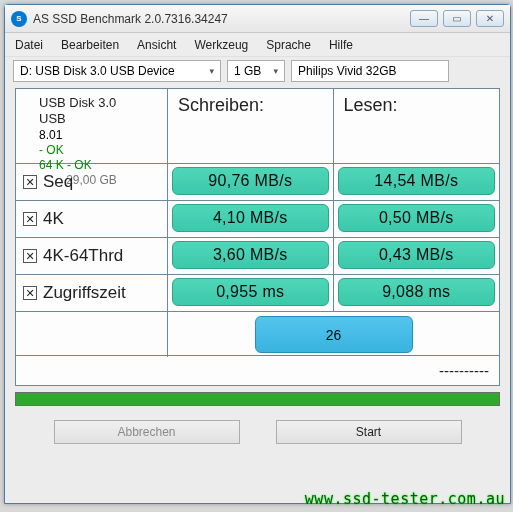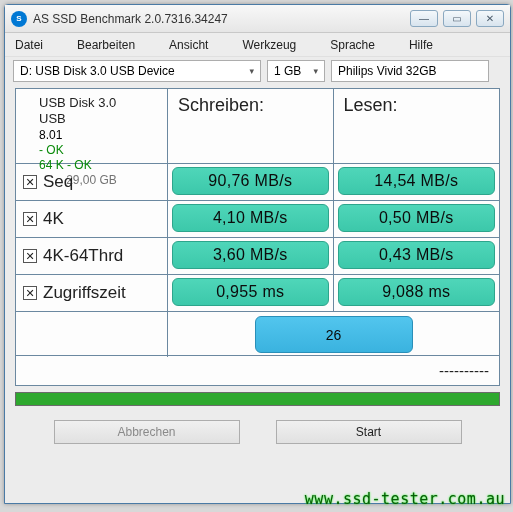--- a/index.html
+++ b/index.html
@@ -3,24 +3,24 @@
 <meta charset="utf-8">
 <style>
   * { box-sizing: border-box; margin: 0; padding: 0; font-family: "Segoe UI", Tahoma, sans-serif; }
   body { background: #d8d8d8; width: 513px; height: 512px; overflow: hidden; position: relative; }
   .window { position: absolute; top: 4px; left: 4px; width: 507px; height: 500px; background: #ececec; border: 1px solid #4a7aa5; border-radius: 4px 4px 0 0; box-shadow: 0 0 4px rgba(0,0,0,0.3); }
   .titlebar { height: 28px; background: linear-gradient(#f8f8f8,#e6e6e6); border-bottom: 1px solid #c8c8c8; display: flex; align-items: center; padding: 0 6px; font-size: 12px; color: #333; }
   .titlebar .icon { width: 16px; height: 16px; border-radius: 50%; background: #0078d4; margin-right: 6px; display:inline-flex;align-items:center;justify-content:center;color:#fff;font-size:8px;font-weight:bold;}
   .winbtns { margin-left: auto; display: flex; gap: 5px; }
   .winbtn { width: 28px; height: 17px; border: 1px solid #8aa8c0; border-radius: 3px; background: linear-gradient(#f4f8fb,#d8e4ee); font-size: 10px; display:flex;align-items:center;justify-content:center;color:#4a5a6a;}
   .winbtn.close{color:#4a5a6a;}
-  .menubar { height: 24px; display: flex; align-items: center; gap: 34px; padding: 0 10px; font-size: 12px; color: #222; background:#ededed; border-bottom:1px solid #e0e0e0;}
+  .menubar { height: 24px; display: flex; align-items: center; gap: 18px; padding: 0 10px; font-size: 12px; color: #222; background:#ededed; border-bottom:1px solid #e0e0e0;}
   .toolbar { height: 27px; display: flex; align-items: center; padding: 2px 8px 2px 8px; gap: 6px; }
   .combo { height: 22px; border: 1px solid #adadad; background: #fff; font-size: 12px; padding: 1px 6px; display:flex;align-items:center;justify-content:space-between;}
-  .combo.device{width:248px;}
+  .combo.device{width:208px;}
   .combo.size{width:58px;gap:11px;}
   .ident{width:158px;height:22px;border:1px solid #adadad;background:#fff;font-size:12px;padding:1px 6px;display:flex;align-items:center;}
   .chev{font-size:9px;color:#555;}
   .panel { margin: 4px 10px 6px 10px; border: 1px solid #6b88a0; background: #fdfdfd; }
   .hdr { display: grid; grid-template-columns: 152px 1fr 1fr; height: 74px; }
   .infobox { border-right: 1px solid #6b88a0; padding: 6px 23px; font-size: 12px; line-height: 1.25; }
   .infobox .ln1{font-size:13px;color:#222;}
   .infobox .ok{color:#0a8a0a;}
   .infobox .sz{color:#737373;text-align:center;}
   .colh { border-right: 1px solid #6b88a0; padding: 6px 10px; font-size: 18px; color: #222; }

